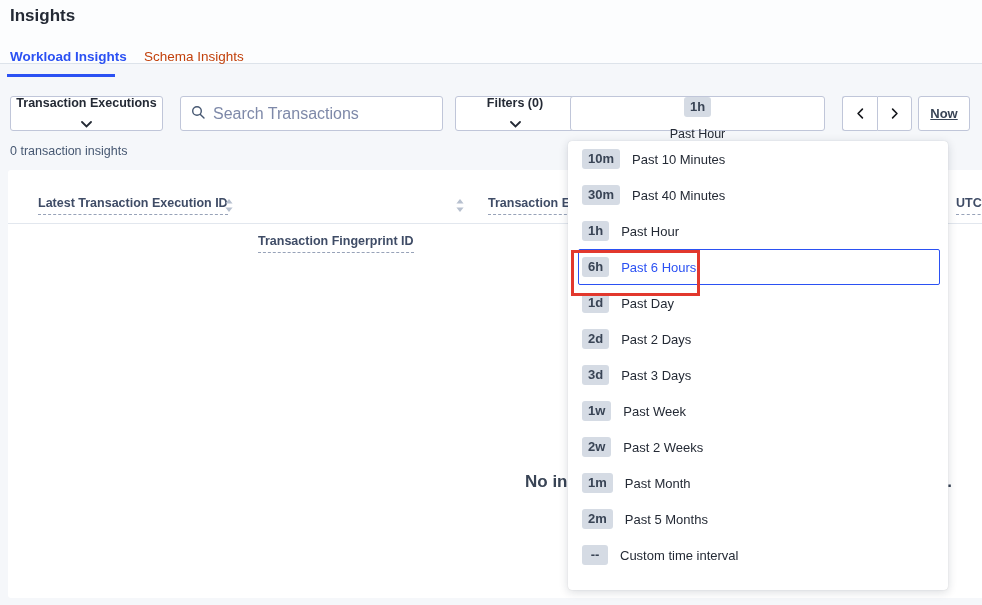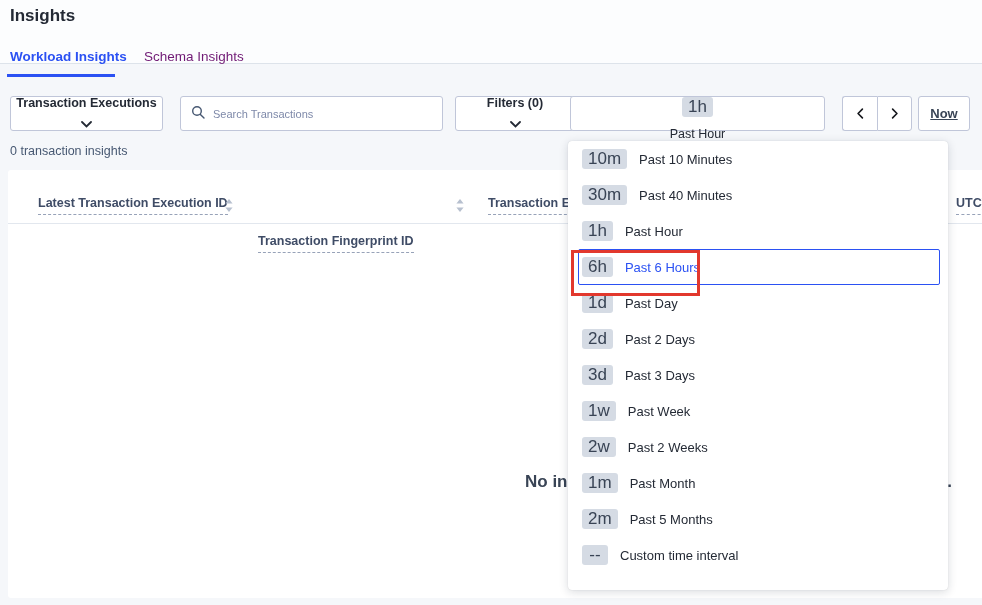--- a/index.html
+++ b/index.html
@@ -3,37 +3,37 @@
 <meta charset="utf-8">
 <style>
   * { margin:0; padding:0; box-sizing:border-box; }
   html,body { width:982px; height:605px; overflow:hidden; }
   body { font-family:"Liberation Sans", sans-serif; background:#f5f7fa; position:relative; }
   .page { position:relative; width:982px; height:605px; }
 
   
   .header { position:absolute; left:0; top:0; width:982px; height:64px; background:#fcfdfe; border-bottom:1px solid #dde3ea; }
   .page-title { position:absolute; left:10px; top:6px; font-size:17px; font-weight:bold; color:#242a35; }
-  .tab { position:absolute; top:49px; font-size:13.5px; color:#701a75; cursor:pointer; }
+  .tab { position:absolute; top:49px; font-size:13.5px; color:#c2410c; cursor:pointer; }
   .tab.active { color:#2b51f3; font-weight:bold; }
   .tab-underline { position:absolute; left:7px; top:74px; width:108px; height:3px; background:#2b51f3; }
 
   
   .btn { position:absolute; top:96px; height:35px; background:#fff; border:1px solid #c0c6d9; border-radius:3px;
          display:flex; align-items:center; justify-content:center; gap:7px; font-size:12.5px; color:#242a35; cursor:pointer;flex-direction:column; }
   .btn .bold { font-weight:bold; }
   #type-btn { left:10px; width:153px; }
   .search-box { position:absolute; left:180px; top:96px; width:263px; height:35px; background:#fff; border:1px solid #c0c6d9;
                 border-radius:3px; display:flex; align-items:center; padding:0 10px; gap:8px; }
-  .search-box input { border:none; outline:none; flex:1; font-size:11px; color:#242a35; font-family:"Liberation Sans", sans-serif; background:transparent; }
+  .search-box input { border:none; outline:none; flex:1; font-size:16px; color:#242a35; font-family:"Liberation Sans", sans-serif; background:transparent; }
   .search-box input::placeholder { color:#7e89a9; }
   #filters-btn { left:455px; width:120px; }
   #time-trigger { left:570px; width:255px; justify-content:flex-start; padding:0 14px; gap:10px; }
   #time-trigger .chev { margin-left:auto; }
-  .mini-badge { background:#d5dbe4; color:#394455; font-size:17px; font-weight:normal; border-radius:3px;
+  .mini-badge { background:#d5dbe4; color:#394455; font-size:13px; font-weight:bold; border-radius:3px;
                 padding:3px 6px; min-width:26px; text-align:center; line-height:14px; }
   .arrow-group { position:absolute; left:842px; top:96px; width:70px; height:35px; display:flex; }
   .arrow-group button { width:35px; height:35px; background:#fff; border:1px solid #c0c6d9; display:flex;
                         align-items:center; justify-content:center; cursor:pointer; }
   .arrow-group button:first-child { border-radius:3px 0 0 3px; border-right:none; }
   .arrow-group button:last-child { border-radius:0 3px 3px 0; }
   #now-btn { left:918px; width:52px; font-weight:bold; color:#394455; font-size:13px;text-decoration:underline; }
 
   .summary { position:absolute; left:10px; top:144px; font-size:12.5px; color:#475872; }
 

